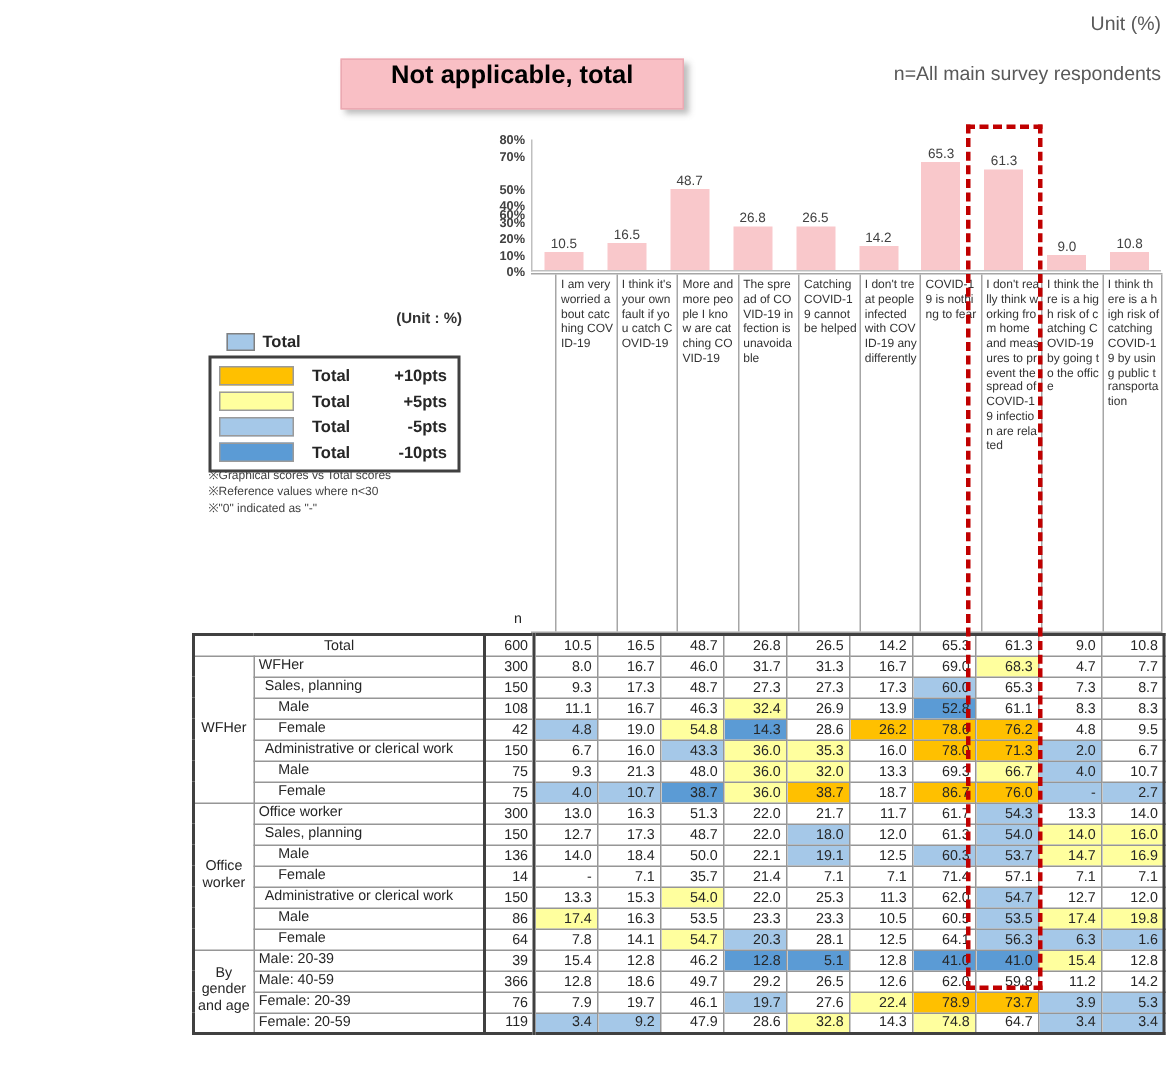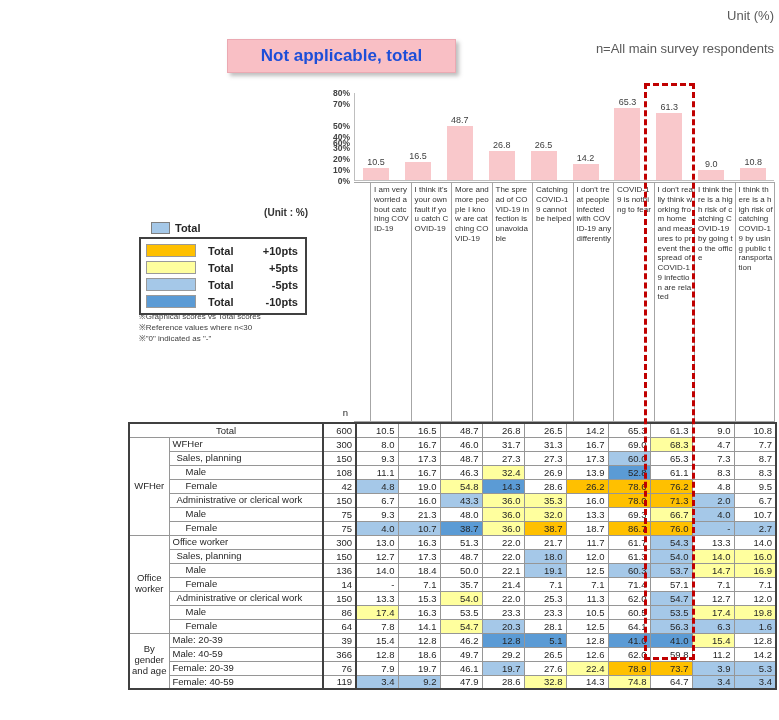--- a/index.html
+++ b/index.html
@@ -4,22 +4,22 @@
 <style>
   html,body{margin:0;padding:0;background:#fff;}
   *{box-sizing:border-box;}
   #report{position:relative;width:779px;height:720px;background:#fff;overflow:hidden;
           font-family:"Liberation Sans",sans-serif;color:#333;border-radius:24px;}
   .topnote{position:absolute;right:5px;color:#595959;font-size:13px;white-space:nowrap;}
   #unit-note{top:8px;}
   #n-note{top:41px;margin-left:12px;}
   #banner{position:absolute;left:227px;top:39px;width:229px;height:34px;
           background:#F9BFC5;border:1px solid #eba9b2;box-shadow:3px 3px 4px rgba(110,110,110,.45);
-          display:flex;align-items:center;justify-content:center;
-          font-weight:bold;font-size:17px;color:#1d4ed8;}
+          display:flex;align-items:flex-start;justify-content:center;
+          font-weight:bold;font-size:17px;color:#000000;}
   
   #legend-unit{position:absolute;left:140px;top:207px;width:168px;text-align:right;
                font-size:10px;font-weight:bold;color:#333;}
   #series-legend{position:absolute;left:151px;top:222px;display:flex;align-items:center;
                  font-size:11px;font-weight:bold;color:#262626;}
   #series-swatch{width:19px;height:12px;background:#A5C8E8;border:1px solid #808080;margin-right:5px;}
   #legend-box{position:absolute;left:139px;top:237px;width:168px;border:2px solid #404040;
               background:#fff;padding:3px 7px 3px 5px;}
   .lrow{display:flex;align-items:center;height:17px;font-size:11px;font-weight:bold;color:#262626;}
   .lswatch{width:50px;height:13px;border:1px solid #9a9a9a;margin-right:12px;flex:0 0 auto;}
@@ -443,21 +443,21 @@
           <td class="cell-val">46.1</td>
           <td class="cell-val m-lb">19.7</td>
           <td class="cell-val">27.6</td>
           <td class="cell-val m-y">22.4</td>
           <td class="cell-val m-o">78.9</td>
           <td class="cell-val m-o">73.7</td>
           <td class="cell-val m-lb">3.9</td>
           <td class="cell-val m-lb">5.3</td>
         </tr>
         <tr>
-          <td class="cell-label ind0">Female: 40-59</td>
+          <td class="cell-label ind0">Female: 20-59</td>
           <td class="cell-n">119</td>
           <td class="cell-val m-lb">3.4</td>
           <td class="cell-val m-lb">9.2</td>
           <td class="cell-val">47.9</td>
           <td class="cell-val">28.6</td>
           <td class="cell-val m-y">32.8</td>
           <td class="cell-val">14.3</td>
           <td class="cell-val m-y">74.8</td>
           <td class="cell-val">64.7</td>
           <td class="cell-val m-lb">3.4</td>

